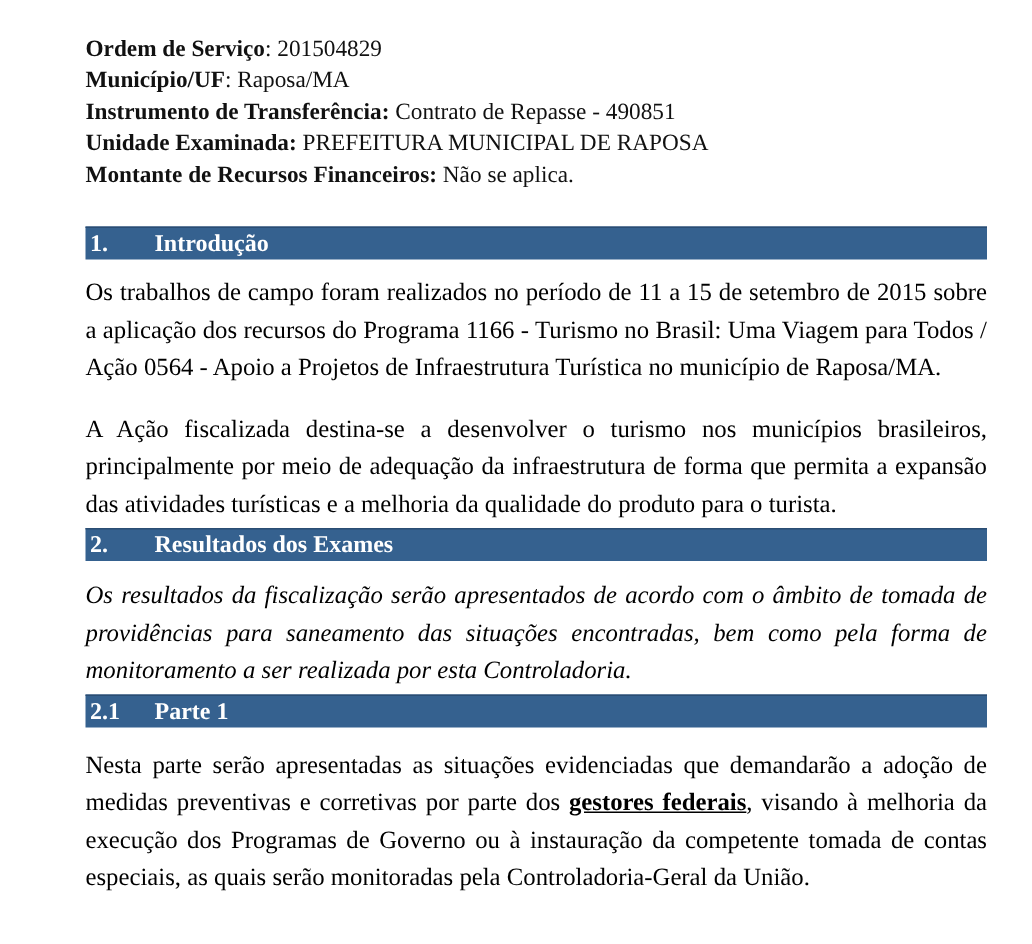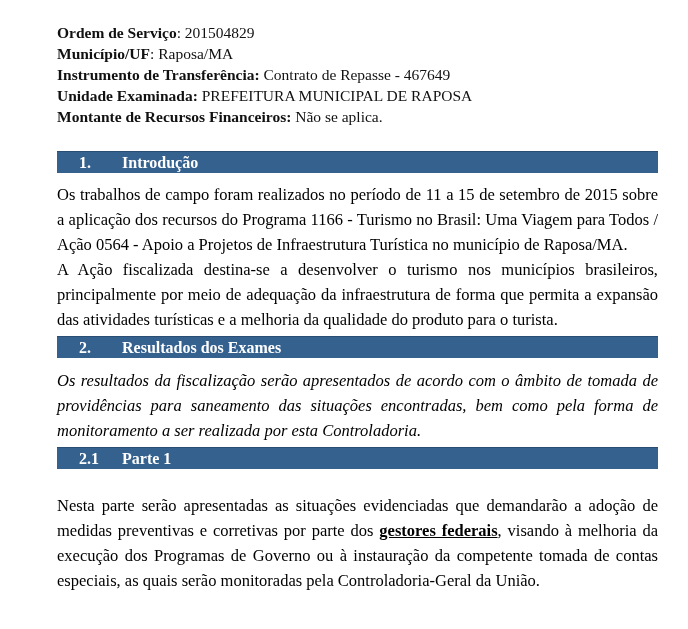--- a/index.html
+++ b/index.html
@@ -23,53 +23,53 @@
   .meta-line b { font-weight: bold; text-align: right; }
   .section-bar {
     background: #35618F;
     border-top: 1px solid #2a4d73;
     height: 22px;
     line-height: 21px;
     color: #ffffff;
     font-weight: bold;
     font-size: 16px;
     box-sizing: border-box;
-    padding-left: 22px;
+    padding-left: 3px;
     white-space: nowrap;
   }
   .section-bar .num {
     display: inline-block;
     width: 43px;
   }
   .bar-1 { margin-top: 24px; }
   .bar-2 { margin-top: 4px; }
   .bar-3 { margin-top: 4px; }
   .para {
     font-size: 16.5px;
     line-height: 25px;
     text-align: justify;
     margin: 0;
     color: #000000;
   }
   .para-1 { margin-top: 9px; }
-  .para-2 { margin-top: 0; }
+  .para-2 { margin-top: 16px; }
   .para-3 { margin-top: 10px; font-style: italic; }
-  .para-4 { margin-top: 24px; }
+  .para-4 { margin-top: 12px; }
   .highlight {
     font-weight: bold;
     text-decoration: underline;
   }
 </style>
 </head>
 <body>
 
 <div class="meta">
   <p class="meta-line"><b>Ordem de Serviço</b><span>: 201504829</span></p>
   <p class="meta-line"><b>Município/UF</b><span>: Raposa/MA</span></p>
-  <p class="meta-line"><b>Instrumento de Transferência:</b><span> Contrato de Repasse - 467649</span></p>
+  <p class="meta-line"><b>Instrumento de Transferência:</b><span> Contrato de Repasse - 490851</span></p>
   <p class="meta-line"><b>Unidade Examinada:</b><span> PREFEITURA MUNICIPAL DE RAPOSA</span></p>
   <p class="meta-line"><b>Montante de Recursos Financeiros:</b><span> Não se aplica.</span></p>
 </div>
 
 <div class="section-bar bar-1">
   <span class="num">1.</span><span class="title">Introdução</span>
 </div>
 
 <p class="para para-1">Os trabalhos de campo foram realizados no período de 11 a 15 de setembro de 2015 sobre a aplicação dos recursos do Programa 1166 - Turismo no Brasil: Uma Viagem para Todos / Ação 0564 - Apoio a Projetos de Infraestrutura Turística no município de Raposa/MA.</p>
 

